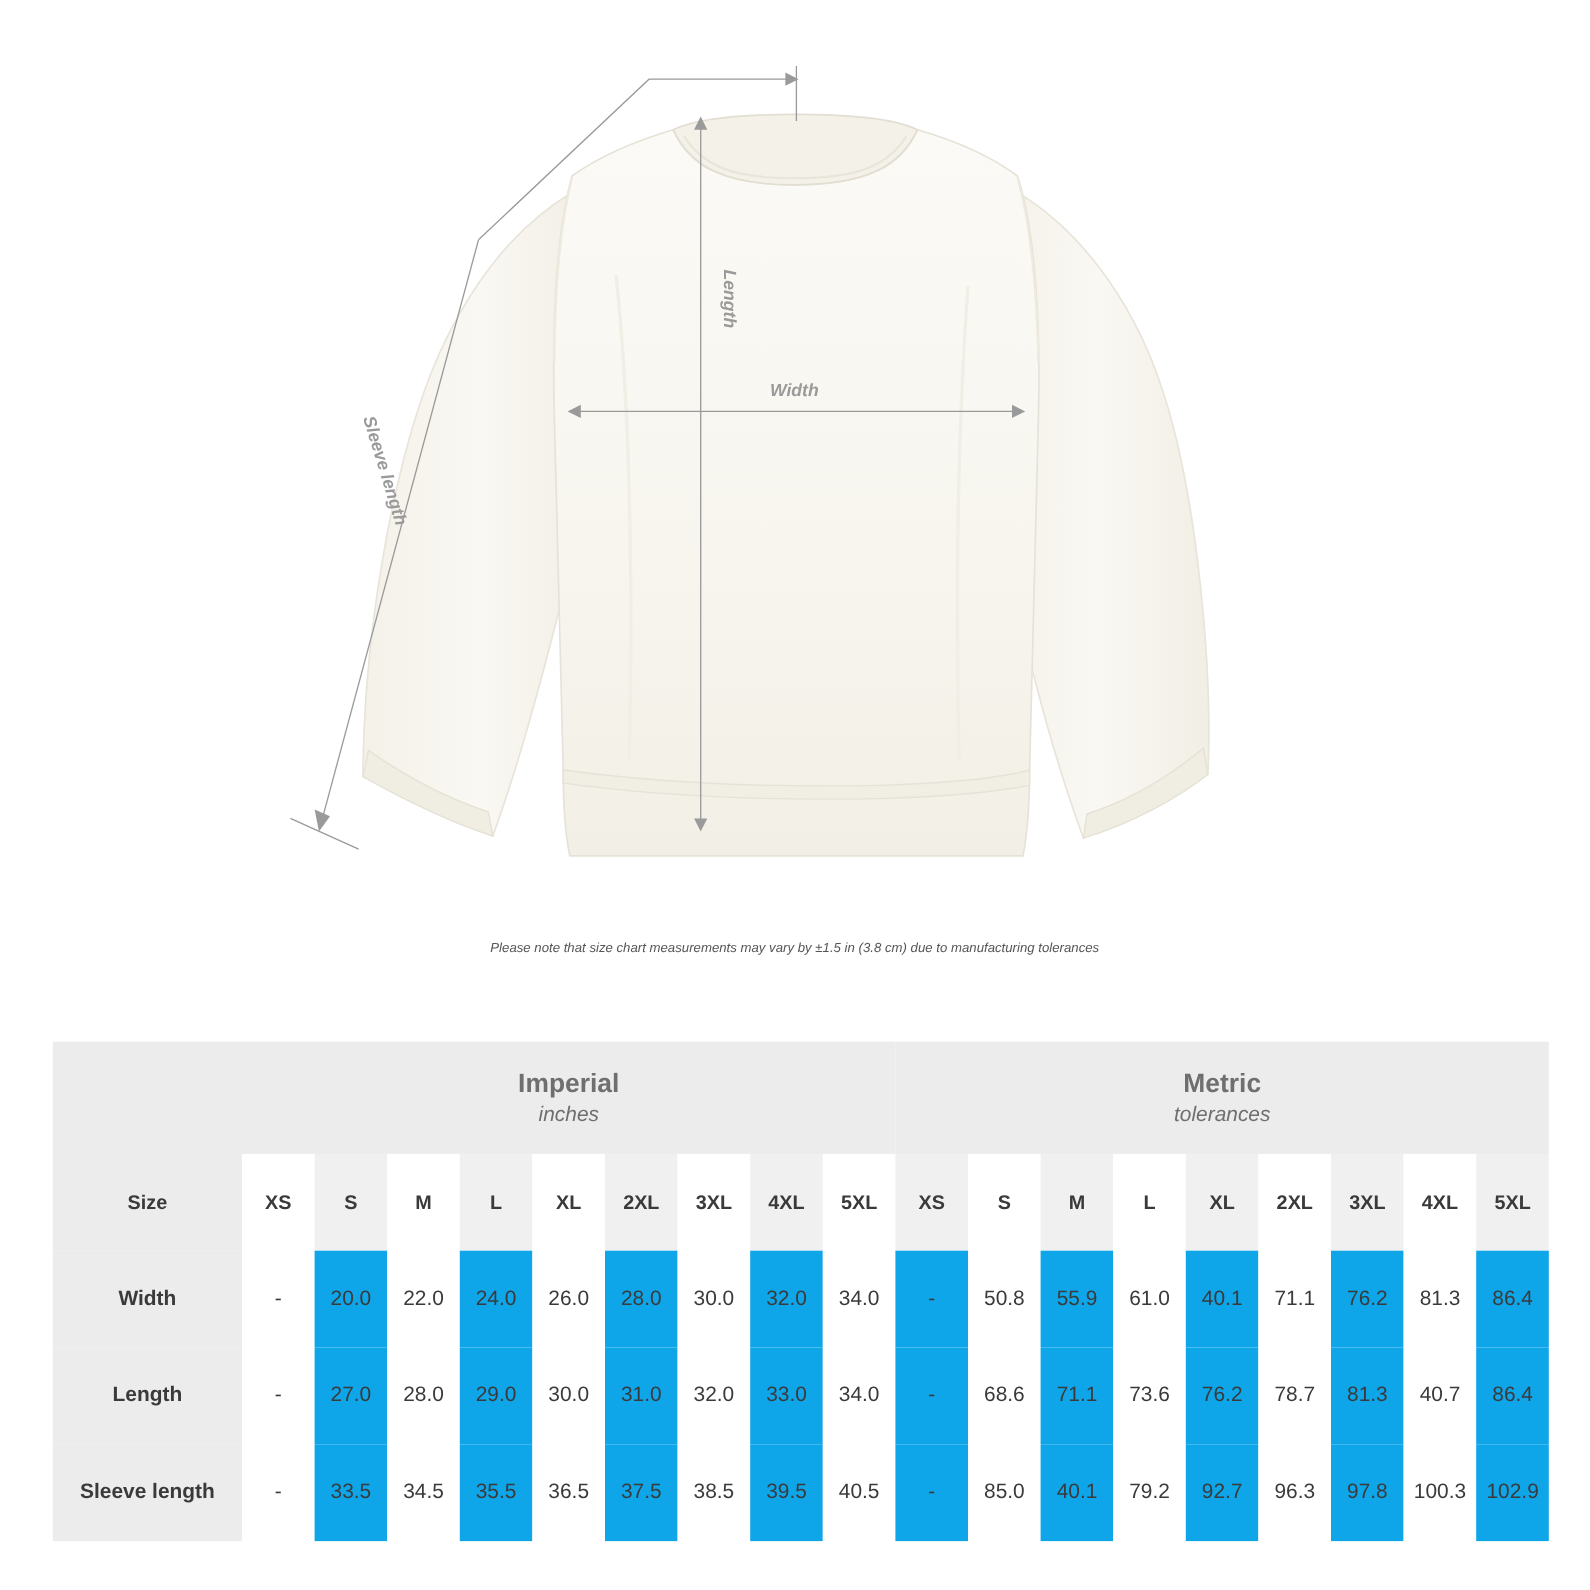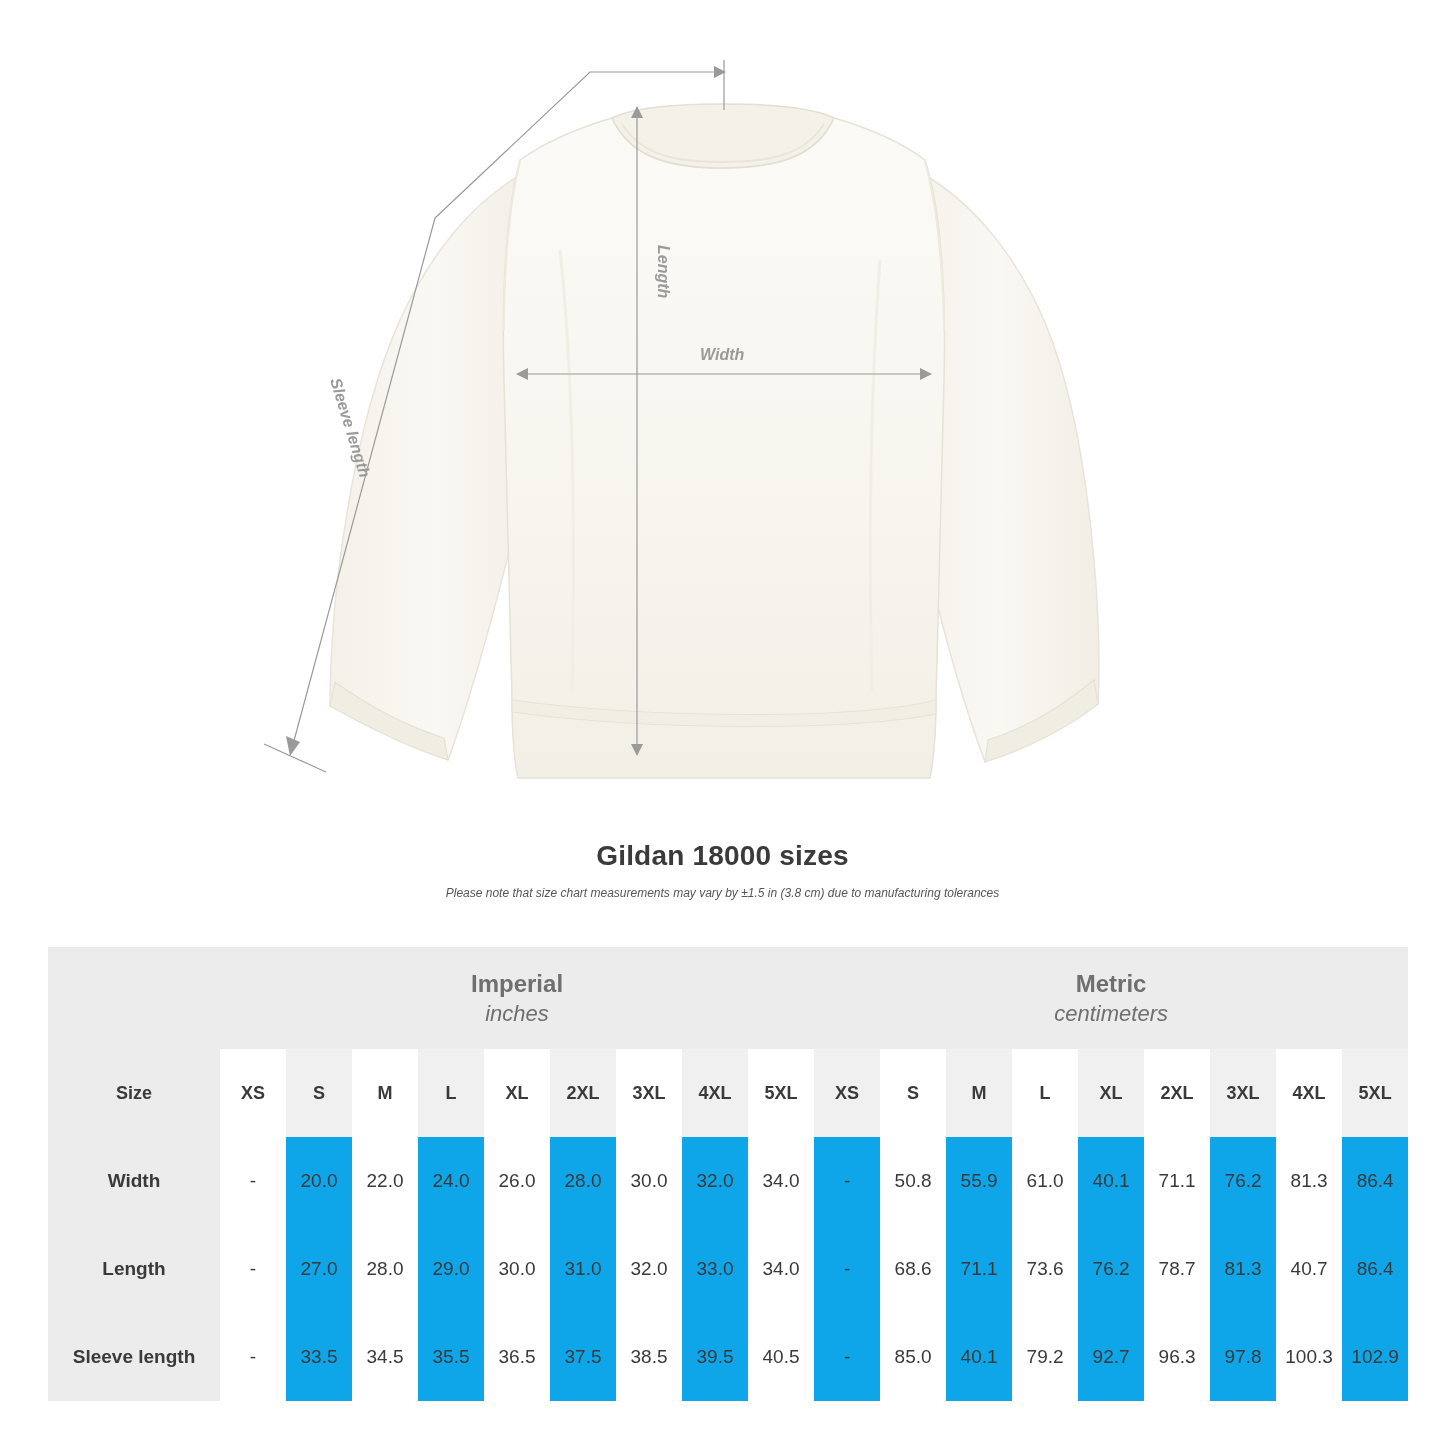--- a/index.html
+++ b/index.html
@@ -86,21 +86,21 @@
     text-align: center;
     vertical-align: middle;
   }
   .unit-head .unit-name {
     font-size: 24px;
     font-weight: bold;
     color: #6f6f6f;
   }
   .unit-head .unit-sub {
     margin-top: 3px;
-    font-size: 22px;
+    font-size: 19px;
     font-style: italic;
     color: #6f6f6f;
   }
 
   tr.header-row td {
     height: 88px;
     text-align: center;
     vertical-align: middle;
     font-size: 18px;
     font-weight: bold;
@@ -222,21 +222,20 @@
         <line x1="264" y1="744" x2="326" y2="772"></line>
       </g>
 
       <text class="dim-label" x="658" y="245" transform="rotate(90 658 245)">Length</text>
       <text class="dim-label" x="700" y="360">Width</text>
       <text class="dim-label" x="330" y="380" transform="rotate(73 330 380)">Sleeve length</text>
     </svg>
   </div>
 
   <div class="title-block">
-    <div class="chart-title">Gildan 18000 sizes</div>
     <div class="chart-note">Please note that size chart measurements may vary by ±1.5 in (3.8 cm) due to manufacturing tolerances</div>
   </div>
 
   <div class="table-wrap">
     <table class="size-table">
       <colgroup>
         <col style="width:172px">
         <col style="width:66px">
           <col style="width:66px">
           <col style="width:66px">
@@ -258,21 +257,21 @@
       </colgroup>
       <tbody>
         <tr>
           <td class="unit-head left-spacer"></td>
           <td class="unit-head" colspan="9">
             <div class="unit-name">Imperial</div>
             <div class="unit-sub">inches</div>
           </td>
           <td class="unit-head" colspan="9">
             <div class="unit-name">Metric</div>
-            <div class="unit-sub">centimeters</div>
+            <div class="unit-sub">tolerances</div>
           </td>
         </tr>
 
         <tr class="header-row">
           <td class="rowlabel">Size</td>
           <td>XS</td>
           <td class="alt">S</td>
           <td>M</td>
           <td class="alt">L</td>
           <td>XL</td>

